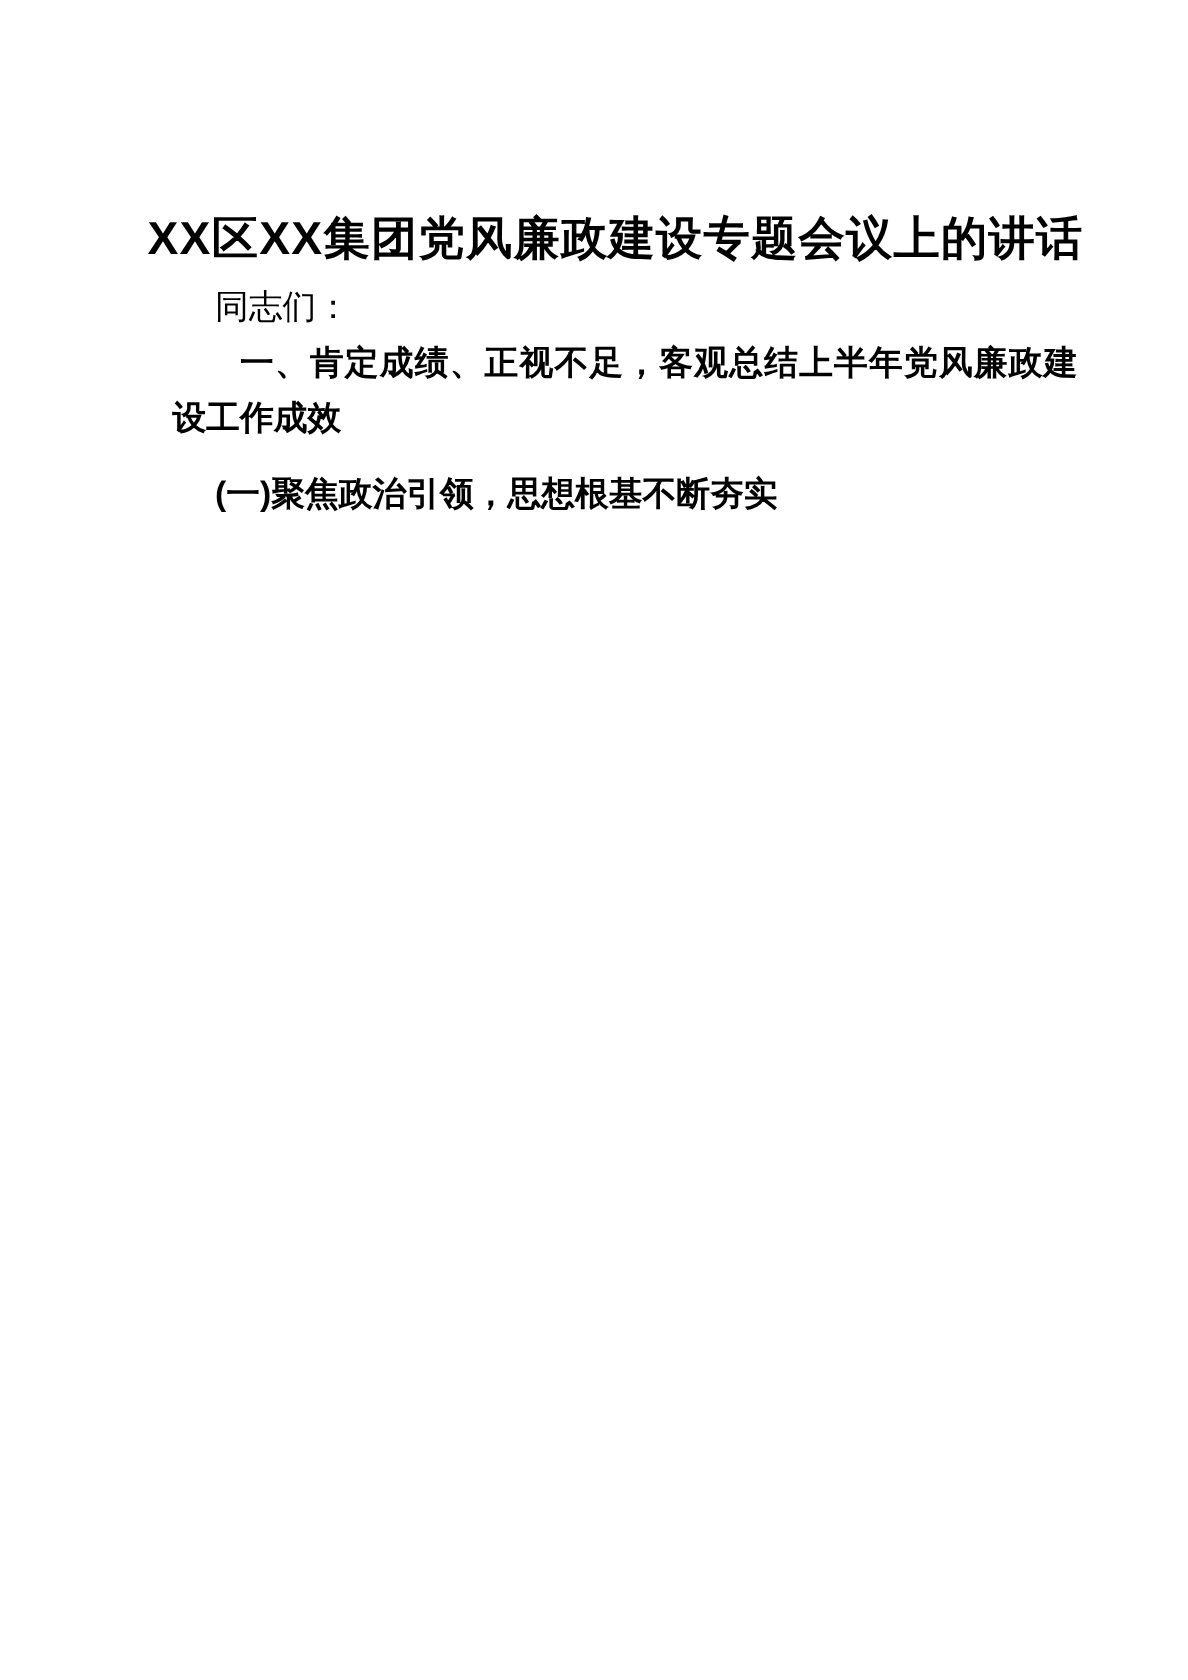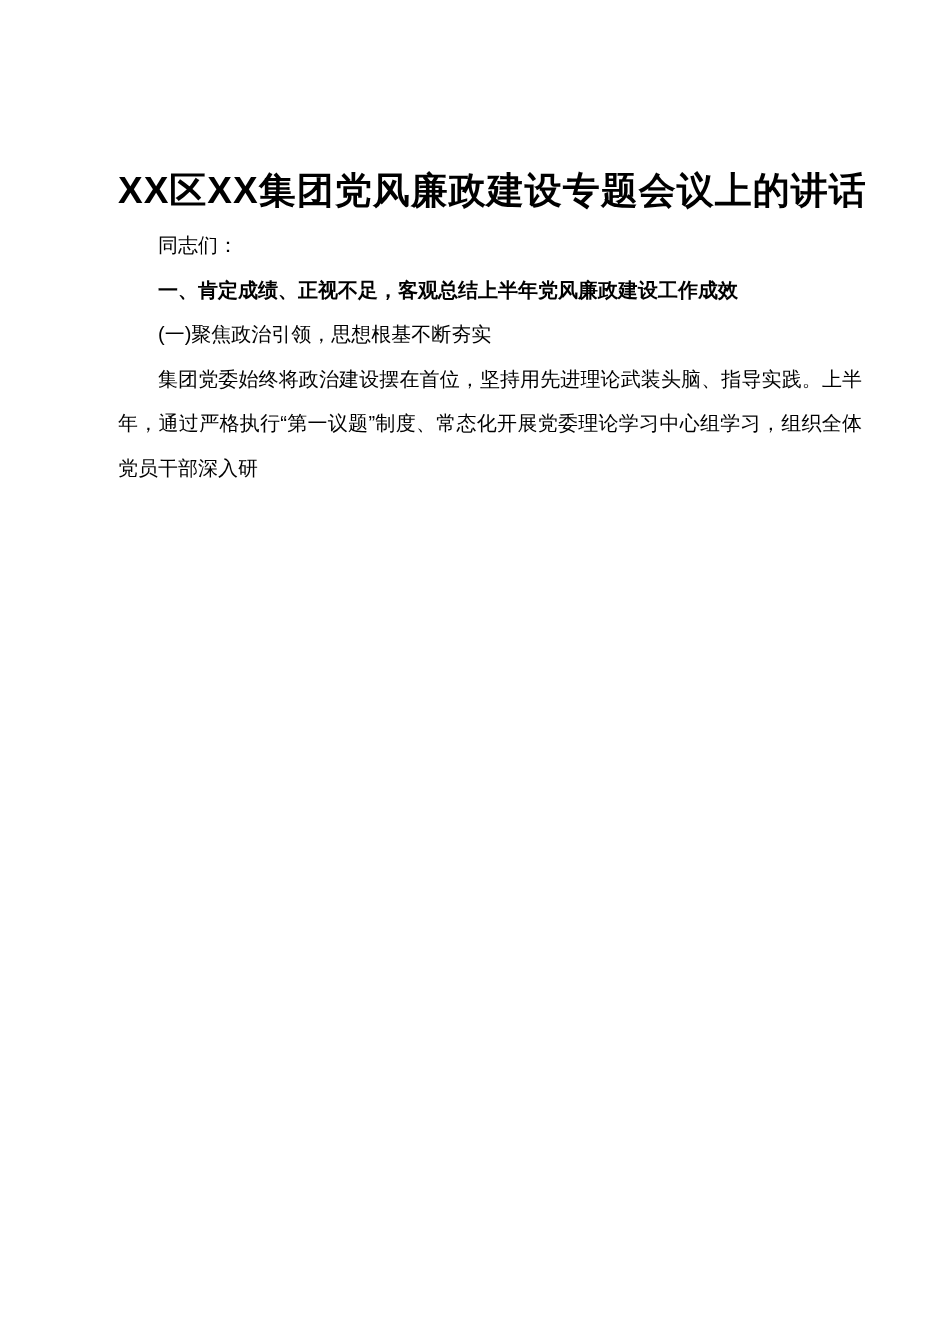--- a/index.html
+++ b/index.html
@@ -21,44 +21,43 @@
   .doc-title {
     font-size: 37px;
     font-weight: 700;
     line-height: 49px;
     text-align: center;
     margin: 0 0 8px 0;
     white-space: nowrap;
     letter-spacing: 1px;
   }
   p.para {
-    font-size: 20px;
+    font-size: 27px;
     line-height: 44.6px;
     margin: 0;
     text-align: justify;
     text-indent: 2em;
     word-break: break-all;
     letter-spacing: 0;
   }
   p.salutation { text-align: left; }
-  p.heading1 { font-weight: 700; }
-  p.heading2 { font-weight: 400; }
+  p.heading1 { font-weight: 700; margin-left: 20px; }
+  p.heading2 { font-weight: 700; margin-top: 16px; }
 </style>
 </head>
 <body>
 
 <div class="page">
   <div class="content">
 
     <h1 class="doc-title">XX区XX集团党风廉政建设专题会议上的讲话</h1>
 
     <p class="para salutation">同志们：</p>
 
 
     <p class="para heading1">一、肯定成绩、正视不足，客观总结上半年党风廉政建设工作成效</p>
 
 
     <p class="para heading2">(一)聚焦政治引领，思想根基不断夯实</p>
 
-    <p class="para body">集团党委始终将政治建设摆在首位，坚持用先进理论武装头脑、指导实践。上半年，通过严格执行“第一议题”制度、常态化开展党委理论学习中心组学习，组织全体党员干部深入研</p>
 
   </div>
 </div>
 
 </body></html>

